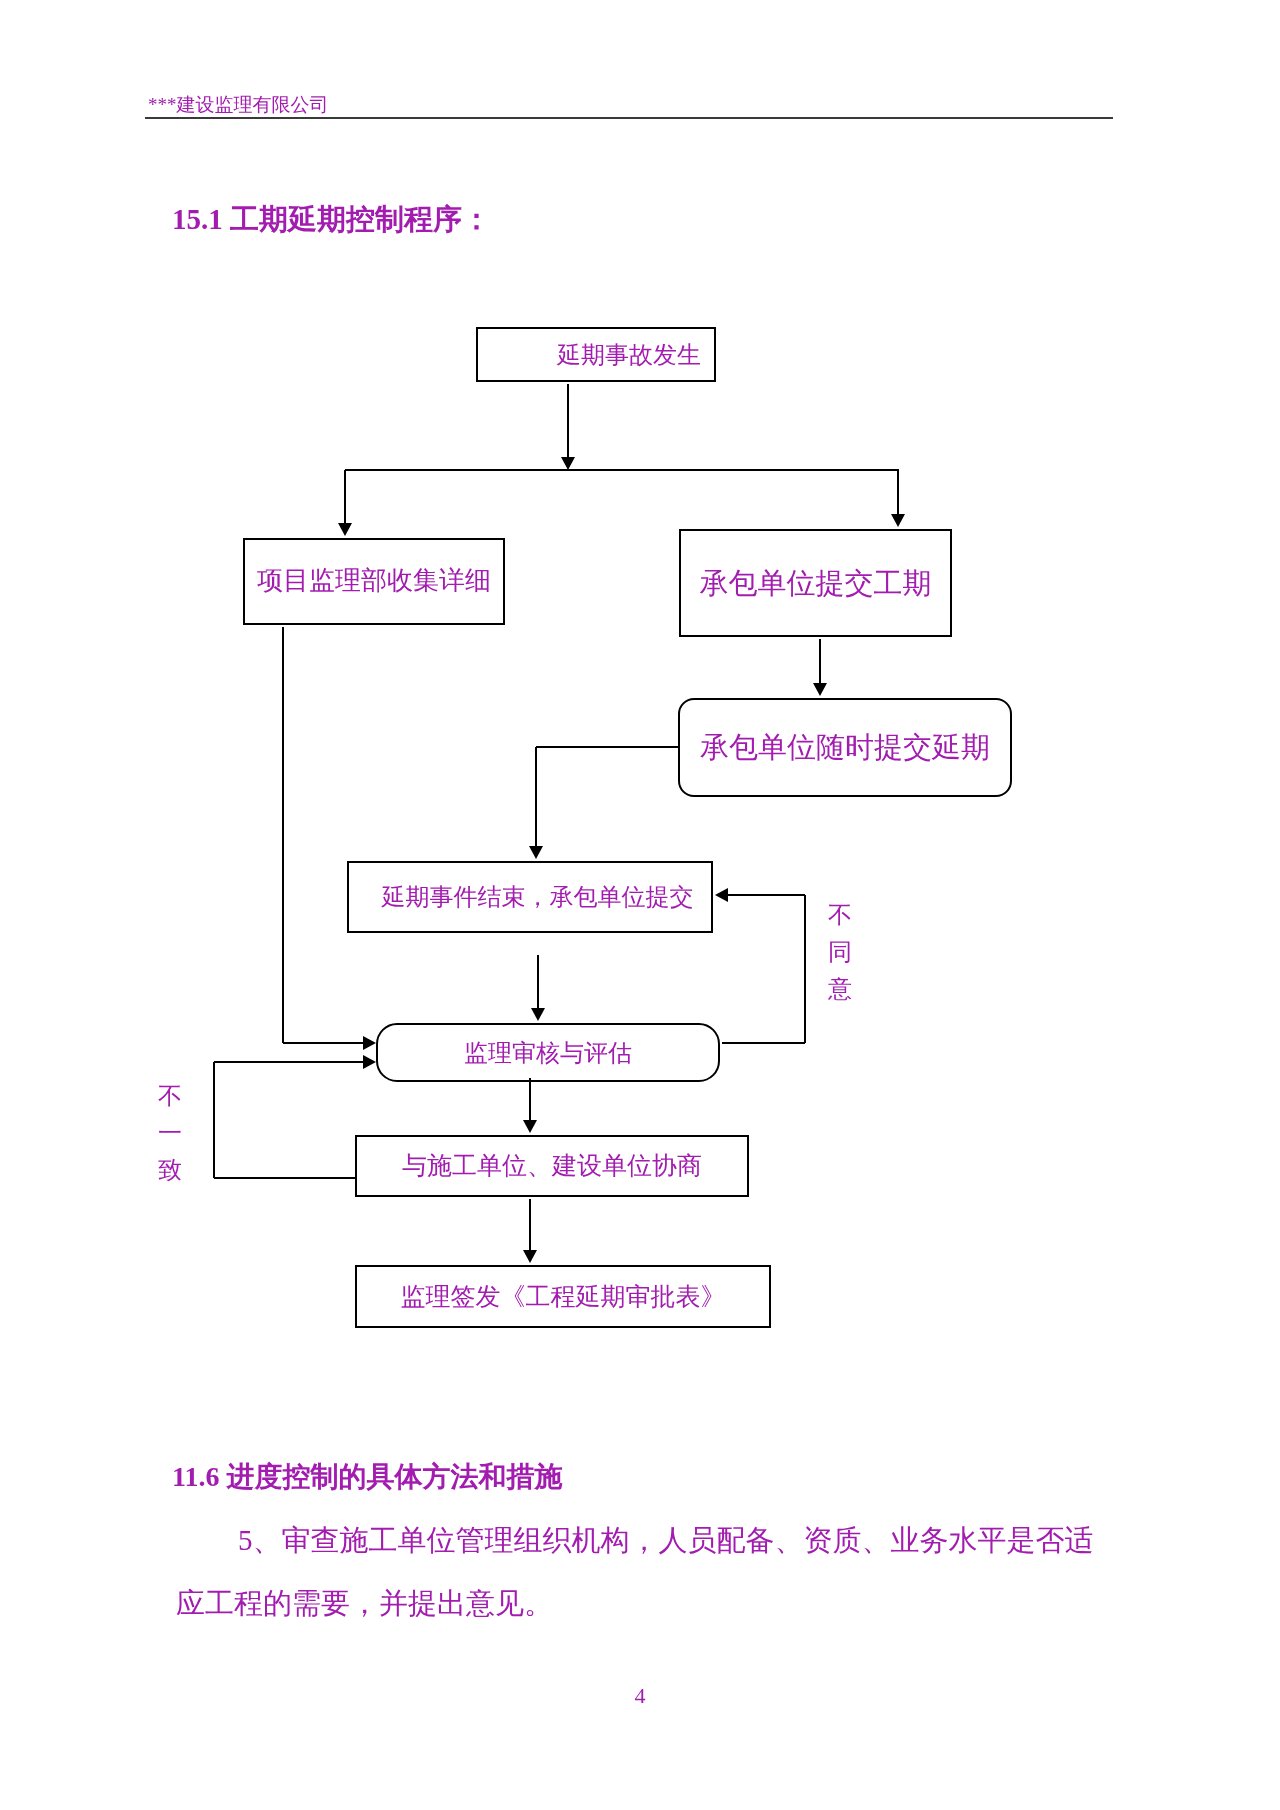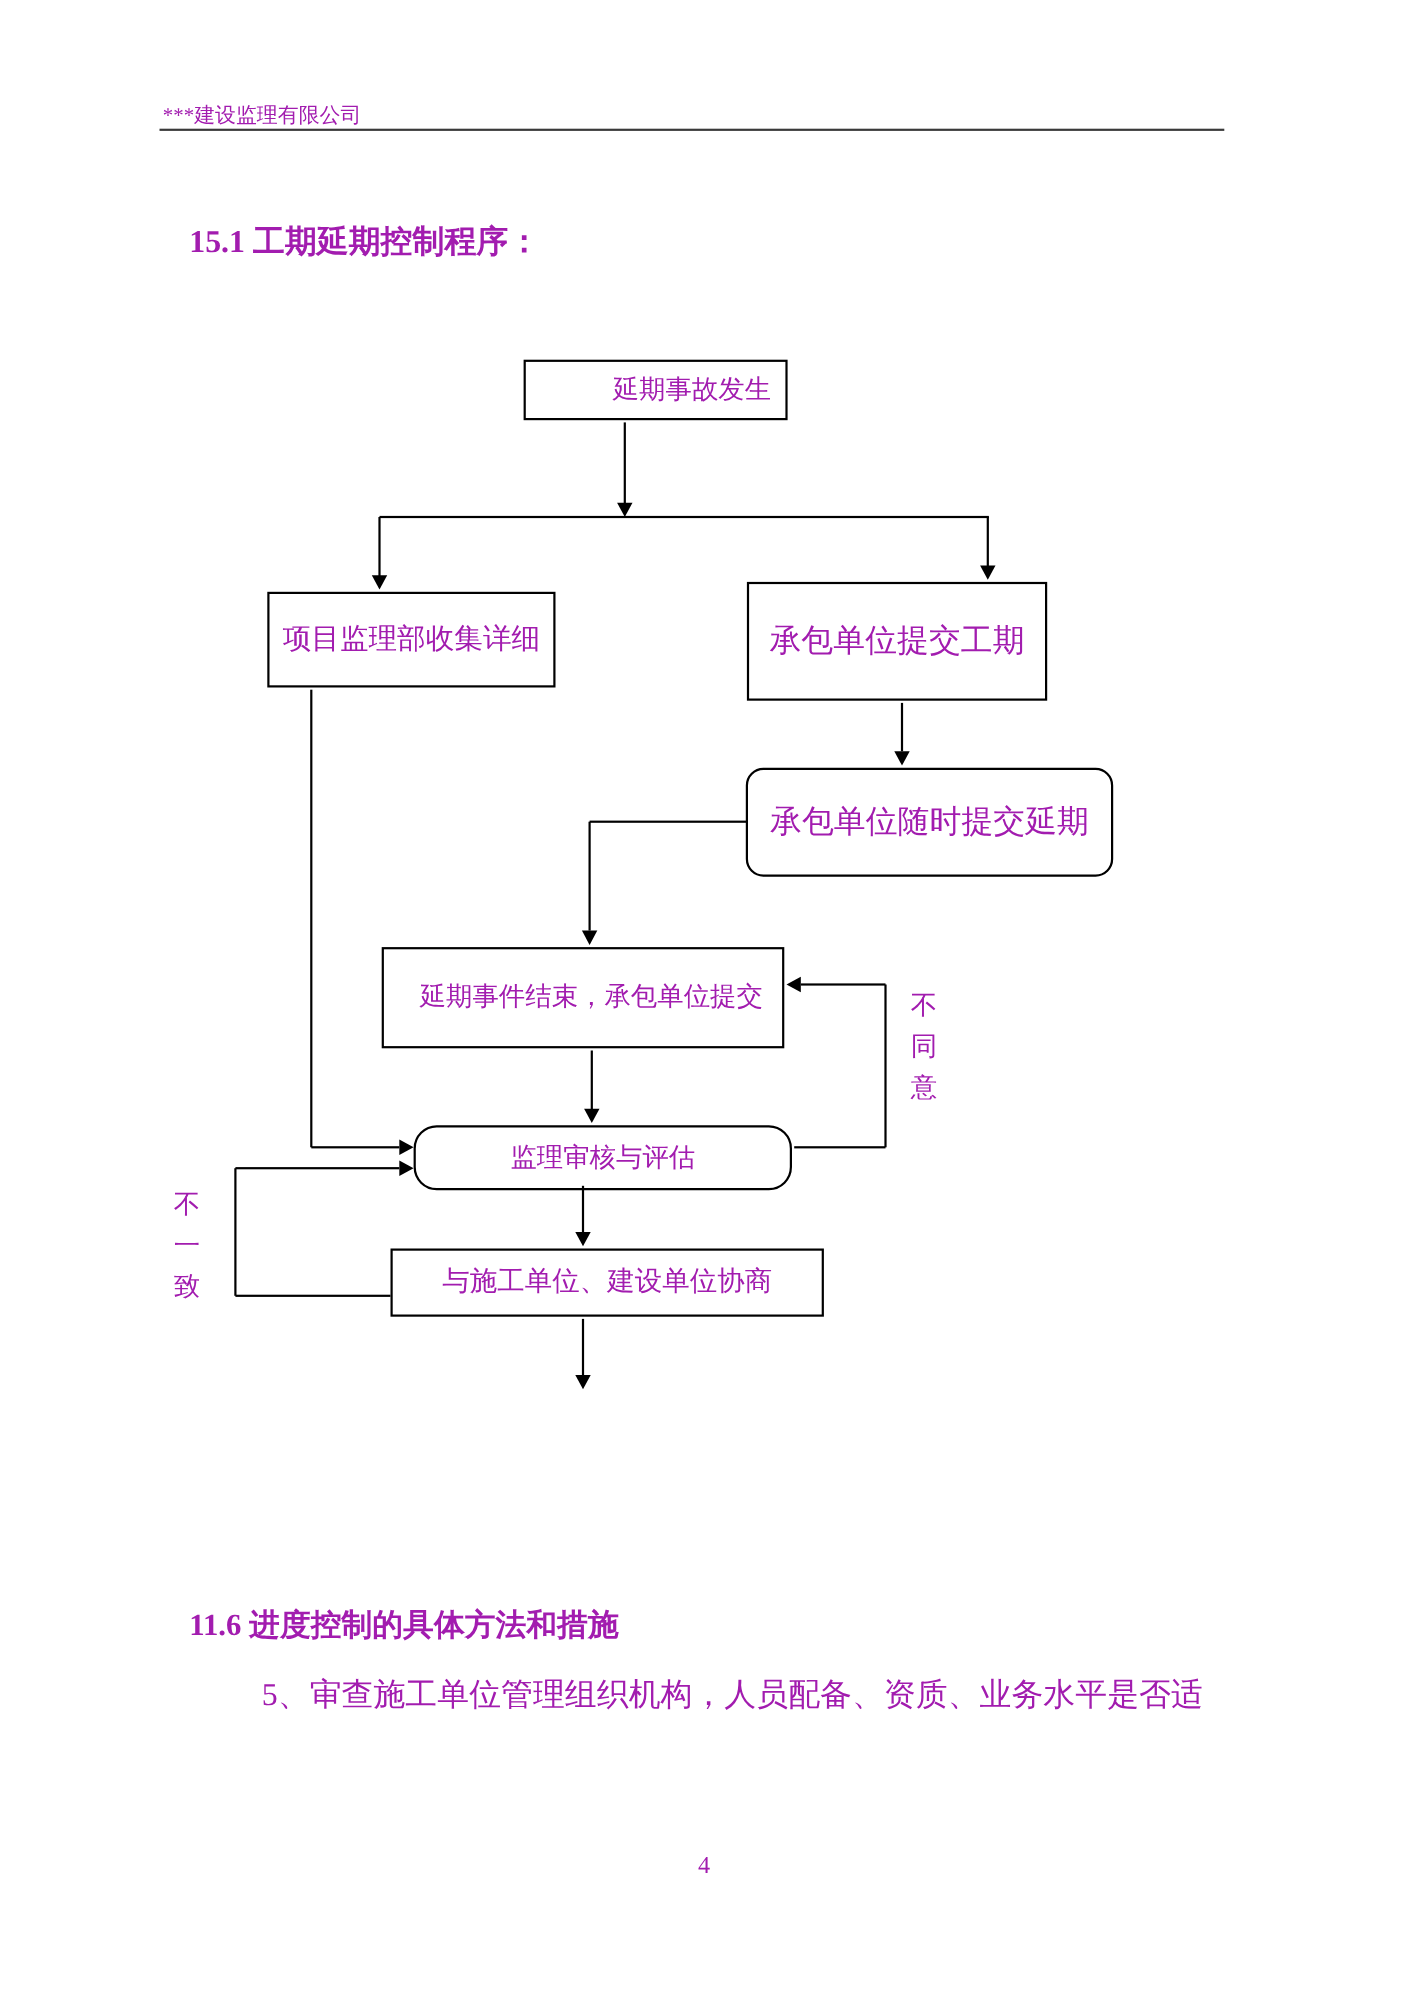--- a/index.html
+++ b/index.html
@@ -56,21 +56,21 @@
 
   <div class="seg" style="left:819px; top:639px; width:2px; height:44px;"></div>
   <div class="ah ah-down" style="left:813px; top:683px;"></div>
 
   <div class="box" style="left:678px; top:698px; width:334px; height:99px; font-size:29px;border-radius:16px;">承包单位随时提交延期</div>
 
   <div class="seg" style="left:536px; top:746px; width:144px; height:2px;"></div>
   <div class="seg" style="left:535px; top:747px; width:2px; height:99px;"></div>
   <div class="ah ah-down" style="left:529px; top:846px;"></div>
 
-  <div class="box" style="left:347px; top:861px; width:366px; height:92px; font-size:24px;padding-left:15px;">延期事件结束，承包单位提交</div>
+  <div class="box" style="left:347px; top:861px; width:366px; height:72px; font-size:24px;padding-left:15px;">延期事件结束，承包单位提交</div>
 
   <div class="ah ah-left" style="left:715px; top:888px;"></div>
   <div class="seg" style="left:728px; top:894px; width:77px; height:2px;"></div>
   <div class="seg" style="left:804px; top:895px; width:2px; height:148px;"></div>
   <div class="seg" style="left:722px; top:1042px; width:83px; height:2px;"></div>
   <div class="vlabel" style="left:826px; top:897px;">不同意</div>
 
   <div class="seg" style="left:537px; top:955px; width:2px; height:54px;"></div>
   <div class="ah ah-down" style="left:531px; top:1008px;"></div>
 
@@ -87,20 +87,22 @@
   <div class="vlabel" style="left:156px; top:1078px;">不一致</div>
 
   <div class="seg" style="left:529px; top:1078px; width:2px; height:44px;"></div>
   <div class="ah ah-down" style="left:523px; top:1120px;"></div>
 
   <div class="box" style="left:355px; top:1135px; width:394px; height:62px; font-size:25px;">与施工单位、建设单位协商</div>
 
   <div class="seg" style="left:529px; top:1199px; width:2px; height:53px;"></div>
   <div class="ah ah-down" style="left:523px; top:1250px;"></div>
 
+  <div class="box" style="left:355px; top:1265px; width:416px; height:63px; font-size:25px;">监理签发《工程延期审批表》</div>
 
   <div class="heading" style="left:172px; top:1458px; font-size:28px;">11.6 进度控制的具体方法和措施</div>
 
   <div class="bodyline" style="left:238px; top:1521px;">5、审查施工单位管理组织机构，人员配备、资质、业务水平是否适</div>
+  <div class="bodyline" style="left:176px; top:1584px;">应工程的需要，并提出意见。</div>
 
   <div class="abs" style="left:0; top:1683px; width:1280px; text-align:center; font-size:22px;">4</div>
 
 </div>
 
 </body></html>

